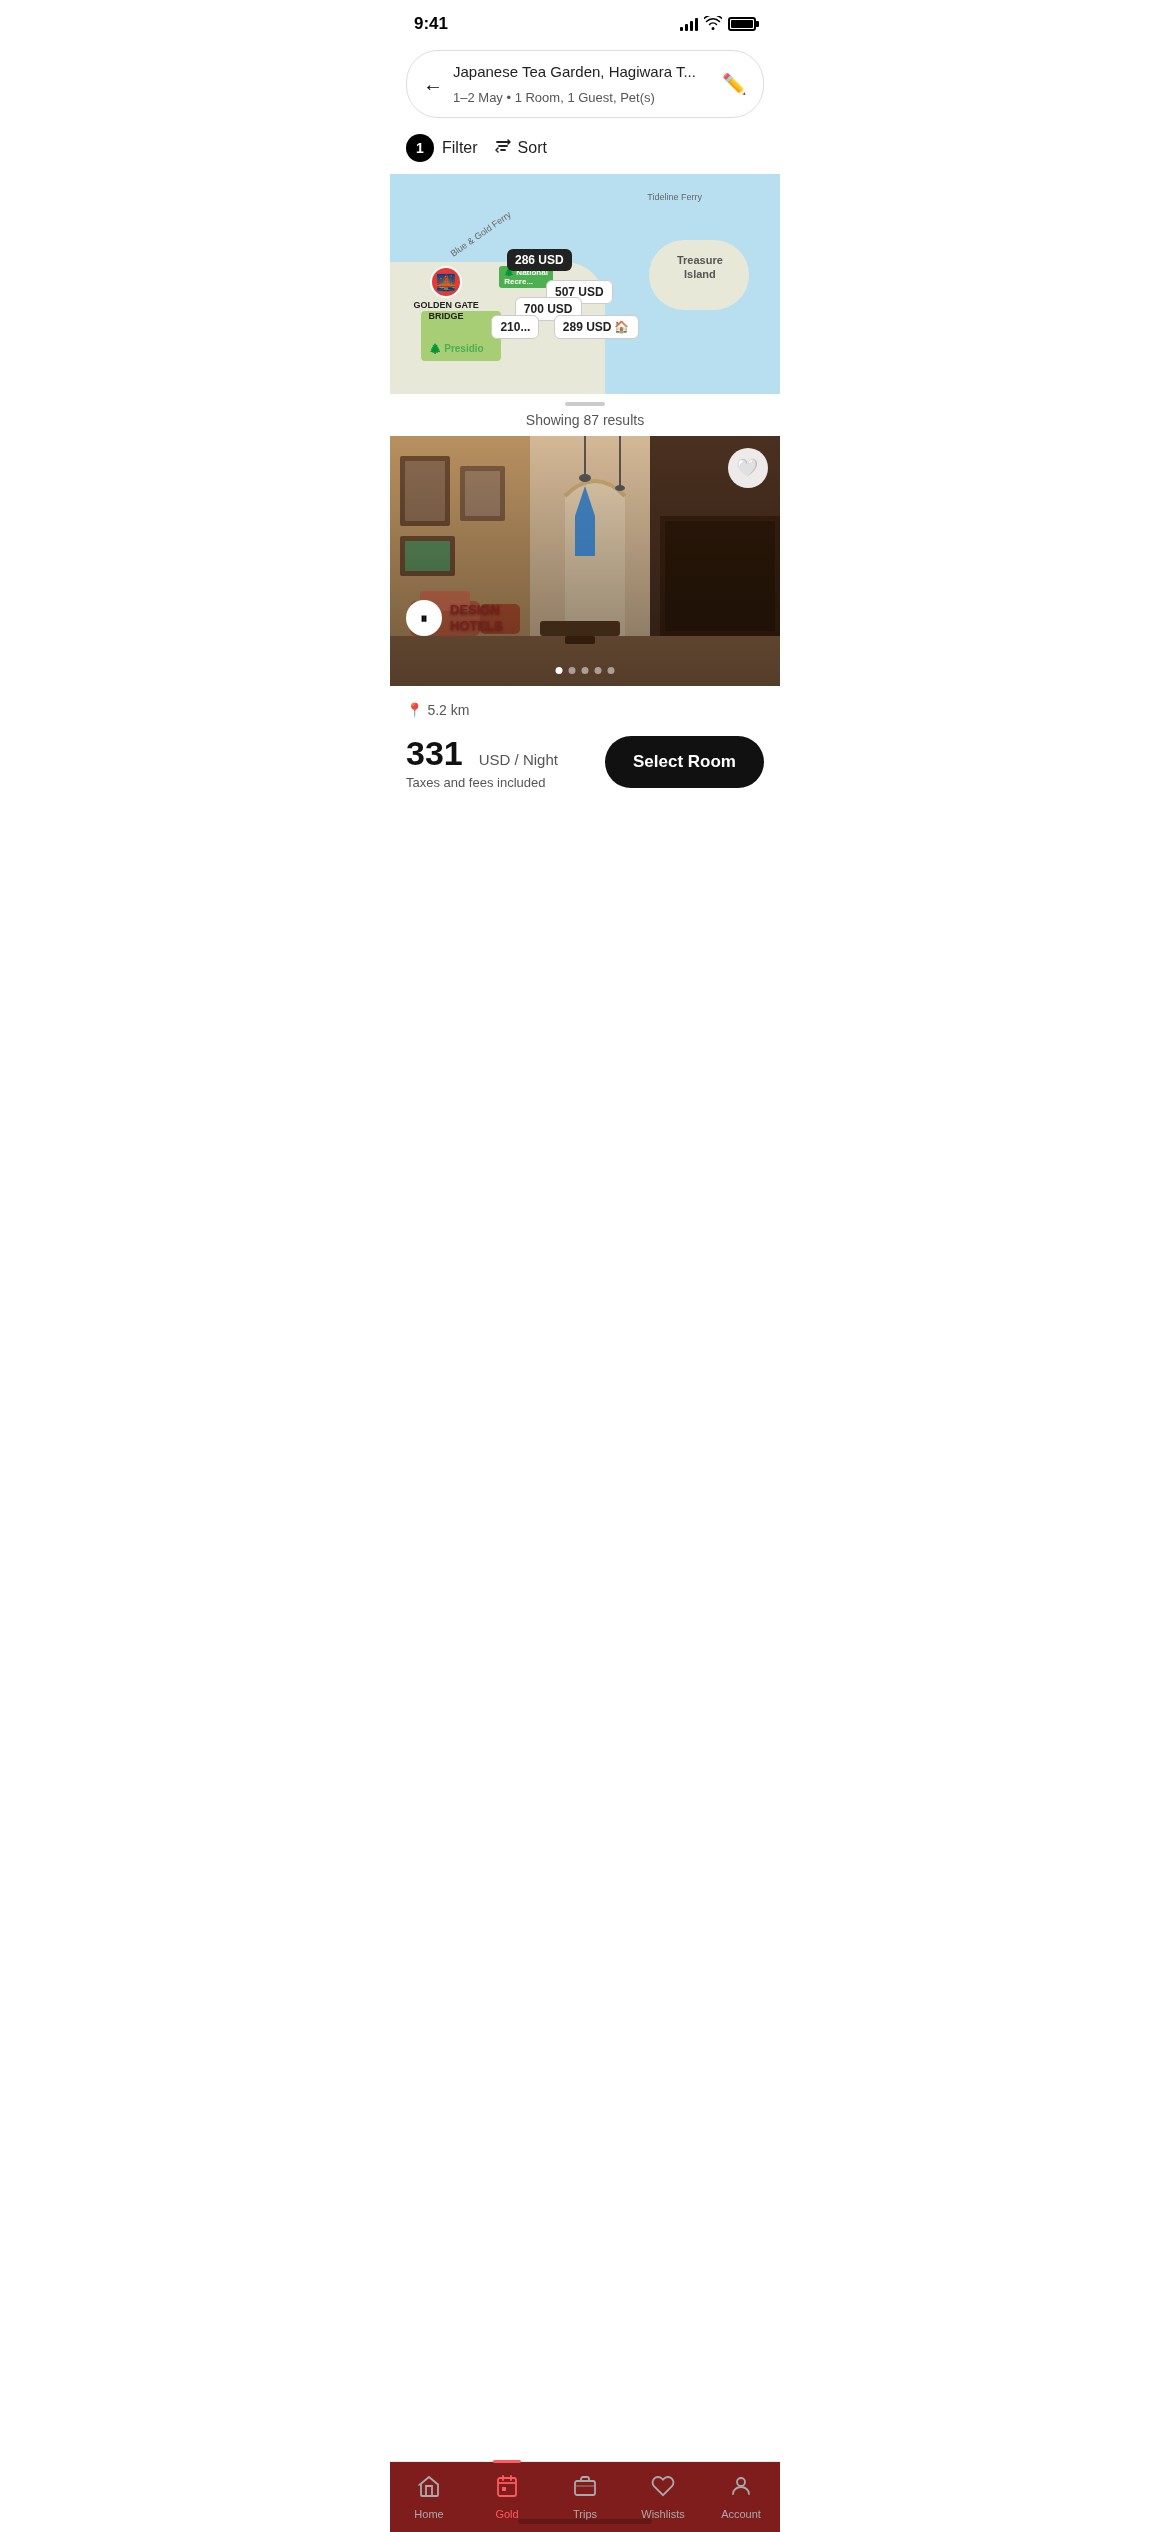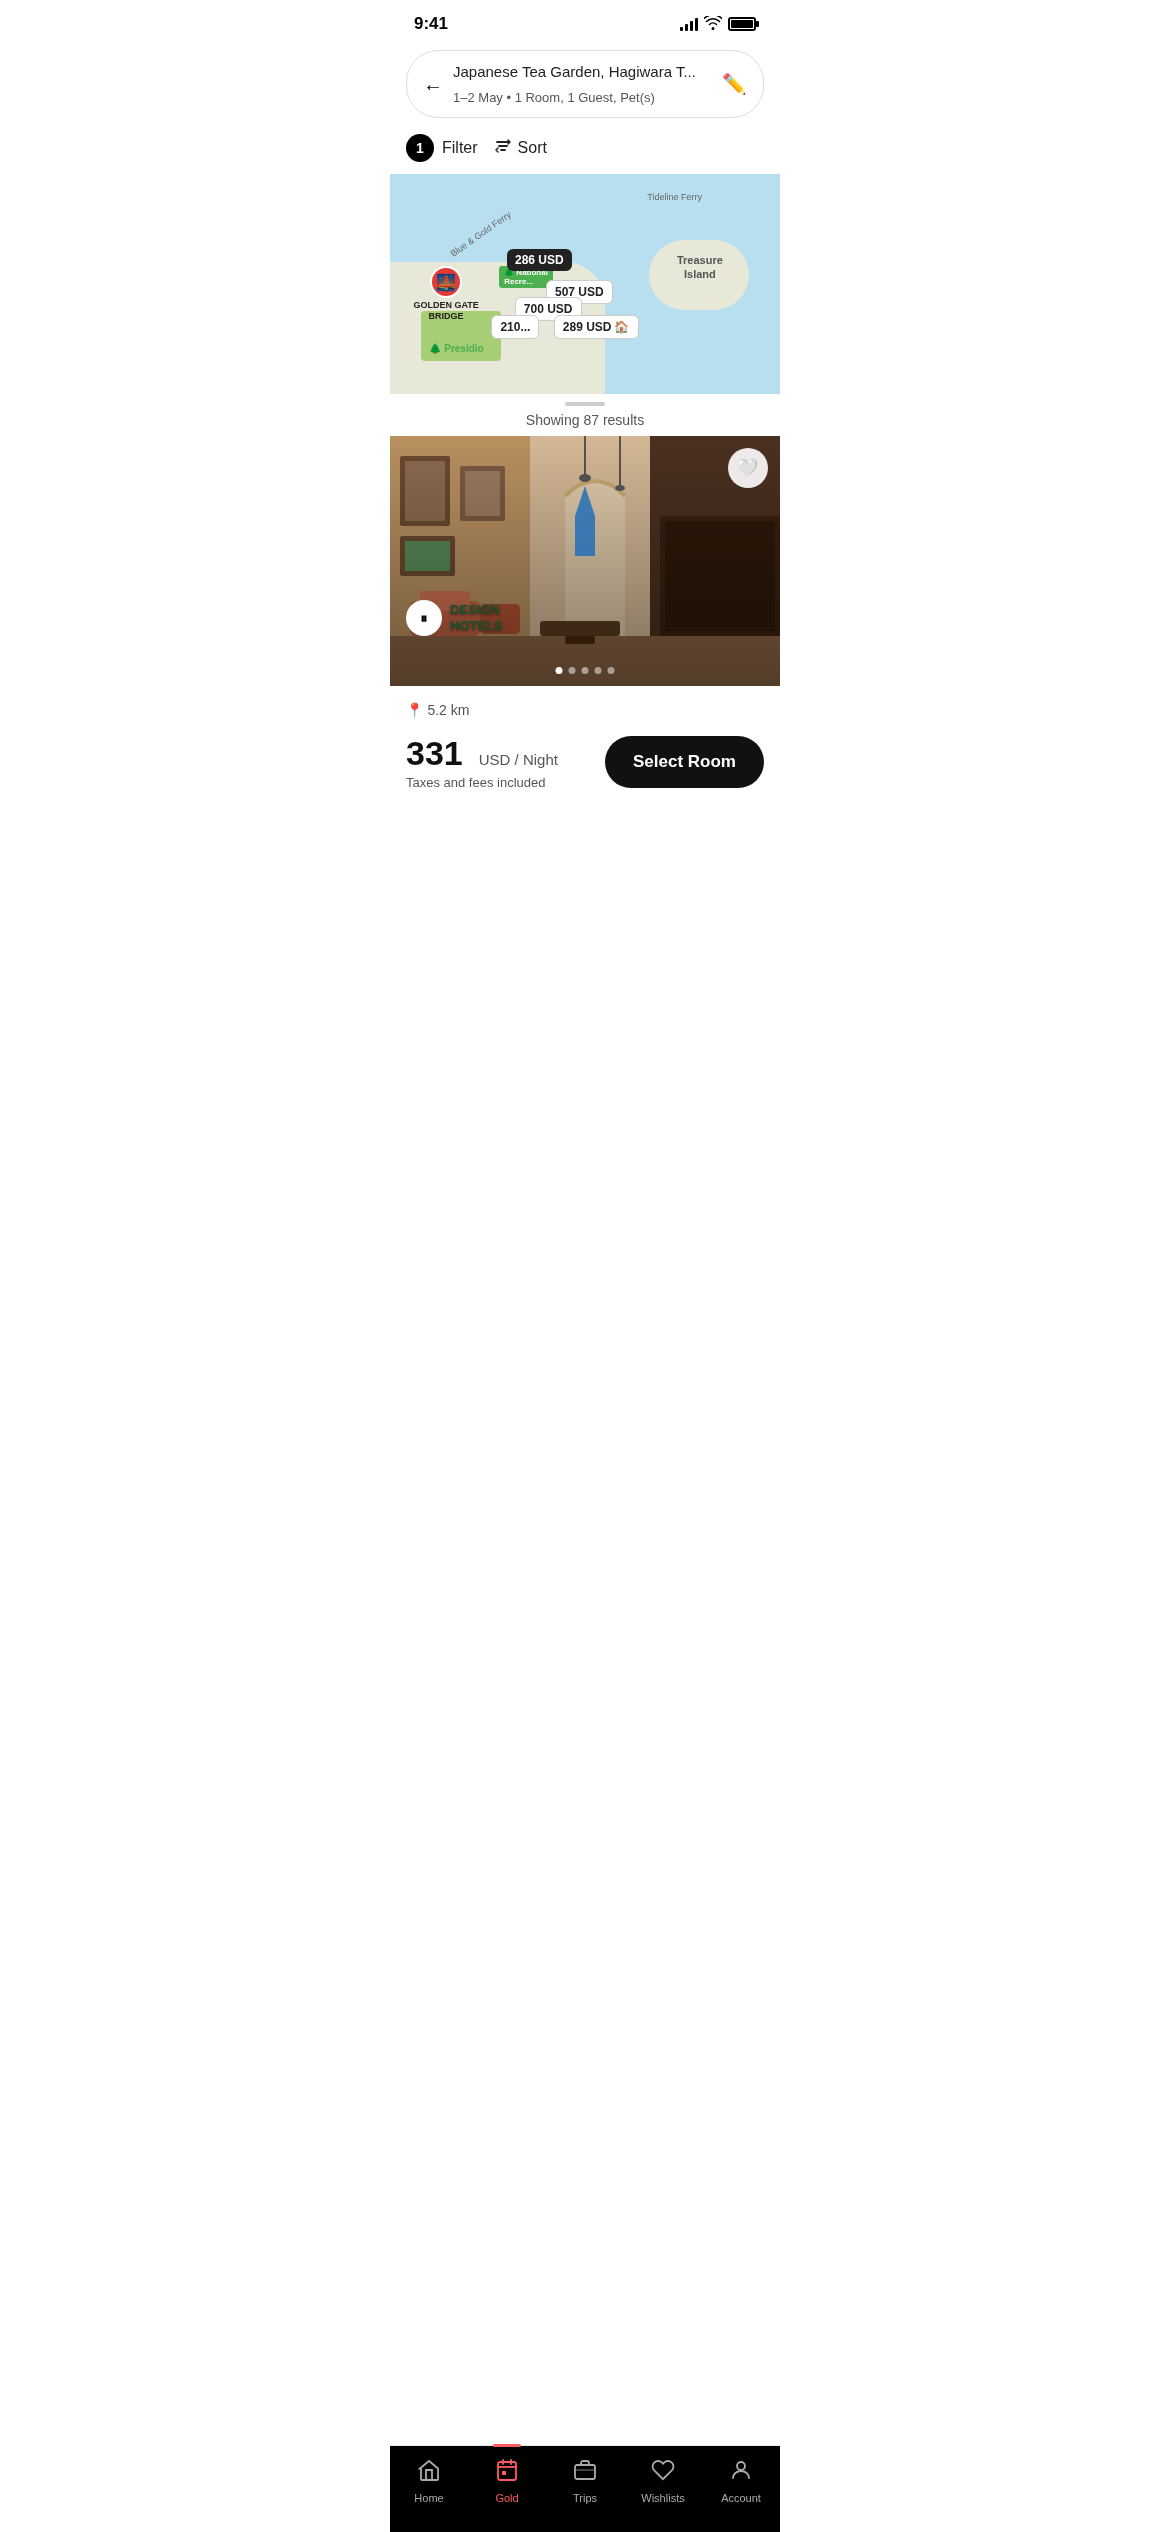--- a/index.html
+++ b/index.html
@@ -354,21 +354,21 @@
       background: #fff;
       border-radius: 50%;
       display: flex;
       align-items: center;
       justify-content: center;
       font-size: 14px;
       font-weight: 900;
       color: #000;
     }
     .dh-text {
-      color: #14532d;
+      color: #7f1d1d;
       font-size: 13px;
       font-weight: 700;
       line-height: 1.2;
       text-shadow: 0 1px 3px rgba(0,0,0,0.5);
     }
     
     .carousel-dots {
       position: absolute;
       bottom: 12px;
       left: 50%;
@@ -447,26 +447,26 @@
       white-space: nowrap;
     }
 
     
     .bottom-nav {
       position: fixed;
       bottom: 0;
       left: 50%;
       transform: translateX(-50%);
       width: 390px;
-      background: #000000;
+      background: #7f1d1d;
       border-top: 1px solid #e8e8e8;
       display: flex;
       justify-content: space-around;
       align-items: center;
-      padding: 12px 0 28px;
+      padding: 12px 0 12px;
     }
     .nav-item {
       display: flex;
       flex-direction: column;
       align-items: center;
       gap: 4px;
       cursor: pointer;
       min-width: 60px;
     }
     .nav-icon {

